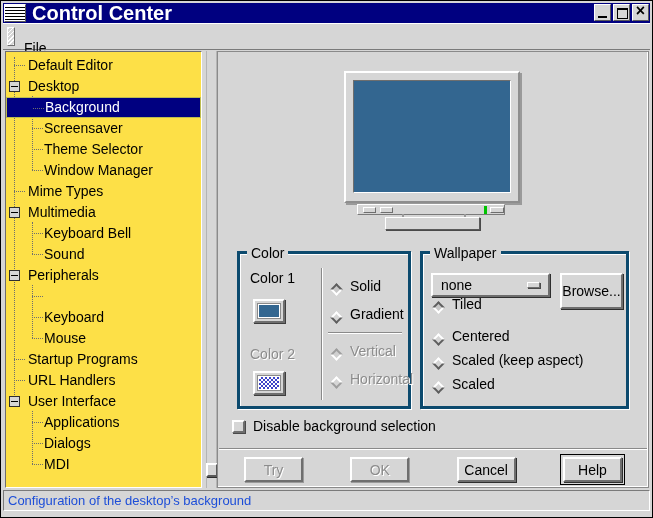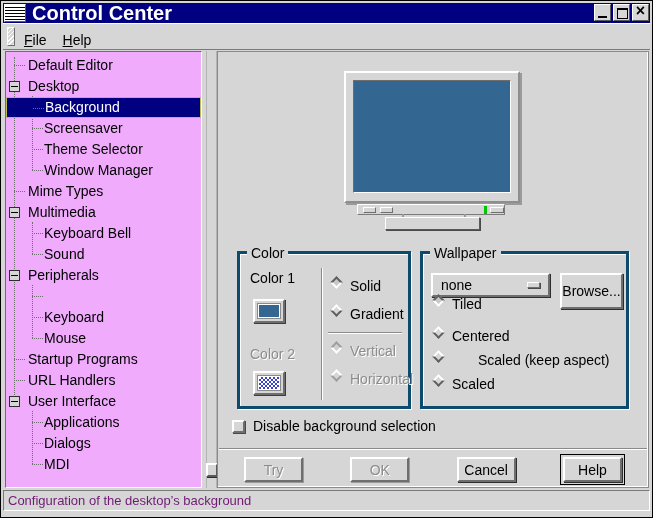--- a/index.html
+++ b/index.html
@@ -23,26 +23,26 @@
                   border:1px solid #000; border-top-width:2px; }
   .g-close::after { content:"×"; position:absolute; left:0; right:0; top:-3px; text-align:center;
                     font-size:16px; font-weight:bold; color:#000; }
 
   
   .menubar { position:absolute; left:2px; top:22px; right:2px; height:27px; background:#d6d6d6;
              border-top:1px solid #ffffff; border-bottom:1px solid #7a7a7a; }
   .mb-grip { position:absolute; left:4px; top:3px; width:8px; height:19px;
              border:1px solid; border-color:#ffffff #6e6e6e #6e6e6e #ffffff;
              background:repeating-linear-gradient(135deg,#ffffff 0 1px,#d6d6d6 1px 3px); }
-  .mb-items { position:absolute; left:13px; top:4px; height:25px; display:flex; }
+  .mb-items { position:absolute; left:13px; top:12px; height:25px; display:flex;flex-direction:column; }
   .menu-item { padding:0 8px; height:25px; line-height:25px; font-size:14px; color:#000; }
   .menu-item .u { text-decoration:underline; }
 
   
-  .tree-panel { position:absolute; left:4px; top:50px; width:197px; height:437px; background:#f0abfc;
+  .tree-panel { position:absolute; left:4px; top:50px; width:197px; height:437px; background:#fde047;
                 border:1px solid; border-color:#6e6e6e #ffffff #ffffff #6e6e6e; }
   #tree-rows { position:relative; width:100%; height:100%; padding-top:3px; overflow:hidden; }
   .vline { position:absolute; width:0; border-left:1px dotted #6e6e6e; }
   .tree-row { position:relative; height:21px; line-height:21px; font-size:14px; color:#000; white-space:nowrap; }
   .tree-row.d0 { padding-left:22px; }
   .tree-row.d1 { padding-left:38px; }
   .tree-row.selected { background:#000080; color:#ffffff; border:1px solid #bcbc52; line-height:19px; }
   .stub { position:absolute; top:10px; height:0; border-top:1px dotted #6e6e6e; }
   .stub.s0 { left:8px; width:11px; }
   .stub.s1 { left:26px; width:11px; }
@@ -84,21 +84,21 @@
   .disabled-text { color:#8c8c8c; text-shadow:1px 1px 0 #ffffff; }
 
   .swatch-btn { position:absolute; width:32px; height:24px; background:#d6d6d6; padding:3px;
                 border:2px solid; border-color:#ffffff #6e6e6e #6e6e6e #ffffff; box-shadow:1px 1px 0 #3e3e3e; }
   .swatch-fill { width:100%; height:100%; border:1px solid #ffffff; outline:1px solid #8a8a8a; }
 
   .sep-v { position:absolute; width:2px; border-left:1px solid #8a8a8a; border-right:1px solid #ffffff; }
   .sep-h { position:absolute; height:2px; border-top:1px solid #8a8a8a; border-bottom:1px solid #ffffff; }
 
   
-  .radio-row { position:absolute; display:flex; align-items:flex-start; height:16px; }
+  .radio-row { position:absolute; display:flex; align-items:flex-end; height:16px; }
   .radio-diamond { width:9px; height:9px; transform:rotate(45deg); margin:0 3px; flex:none; }
   .radio-diamond.on  { border:2px solid; border-color:#5e5e5e #ffffff #ffffff #5e5e5e; background:#c8c8c8; }
   .radio-diamond.off { border:2px solid; border-color:#ffffff #5e5e5e #5e5e5e #ffffff; background:#d6d6d6; }
   .radio-row.disabled .radio-diamond.on  { border-color:#9e9e9e #ffffff #ffffff #9e9e9e; background:#d0d0d0; }
   .radio-row.disabled .radio-diamond.off { border-color:#ffffff #9e9e9e #9e9e9e #ffffff; }
   .radio-label { font-size:14px; margin-left:6px; }
   .radio-row.disabled .radio-label { color:#8c8c8c; text-shadow:1px 1px 0 #ffffff; }
 
   
   .option-menu { position:absolute; left:8px; top:19px; width:119px; height:24px; background:#d6d6d6;
@@ -120,21 +120,21 @@
                   border:2px solid; border-color:#ffffff #6e6e6e #6e6e6e #ffffff; box-shadow:1px 1px 0 #4a4a4a; }
   .checkbox-label { font-size:14px; margin-left:8px; }
   .btn-sep { position:absolute; left:1px; right:1px; top:396px; height:2px;
              border-top:1px solid #8a8a8a; border-bottom:1px solid #ffffff; }
   .action-row { position:absolute; left:0; right:0; top:405px; display:flex; justify-content:space-between;
                 padding:0 26px; }
 
   
   .statusbar { position:absolute; left:2px; right:2px; top:489px; height:21px; background:#d6d6d6;
                border:1px solid; border-color:#7a7a7a #ffffff #ffffff #7a7a7a;
-               font-size:13px; line-height:19px; padding-left:4px; color:#701a75; }
+               font-size:13px; line-height:19px; padding-left:4px; color:#1d4ed8; }
 </style>
 </head>
 <body>
 
 <div class="window">
 
   <div class="titlebar" style="background: rgb(0, 0, 128);">
     <div class="tb-icon"></div>
     <div class="tb-title">Control Center</div>
     <div class="tb-controls" id="tb-controls">
@@ -242,21 +242,21 @@
       <button class="push-btn browse-btn">Browse...</button>
       <div id="wallpaper-radios">
           <div class="radio-row" style="left: 8px; top: 42px;">
             <span class="radio-diamond on"></span>
             <span class="radio-label">Tiled</span>
           </div>
           <div class="radio-row" style="left: 8px; top: 74px;">
             <span class="radio-diamond off"></span>
             <span class="radio-label">Centered</span>
           </div>
-          <div class="radio-row" style="left: 8px; top: 98px; gap: 26px;">
+          <div class="radio-row" style="left: 8px; top: 98px;">
             <span class="radio-diamond off"></span>
             <span class="radio-label">Scaled (keep aspect)</span>
           </div>
           <div class="radio-row" style="left: 8px; top: 122px;">
             <span class="radio-diamond off"></span>
             <span class="radio-label">Scaled</span>
           </div>
         </div>
     </div>
 

